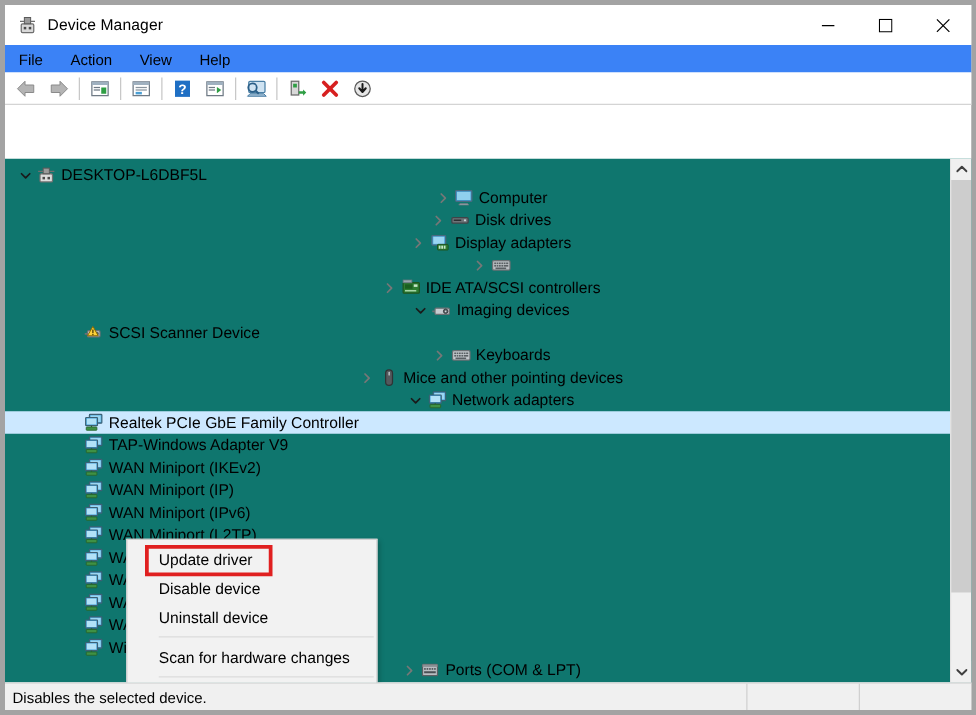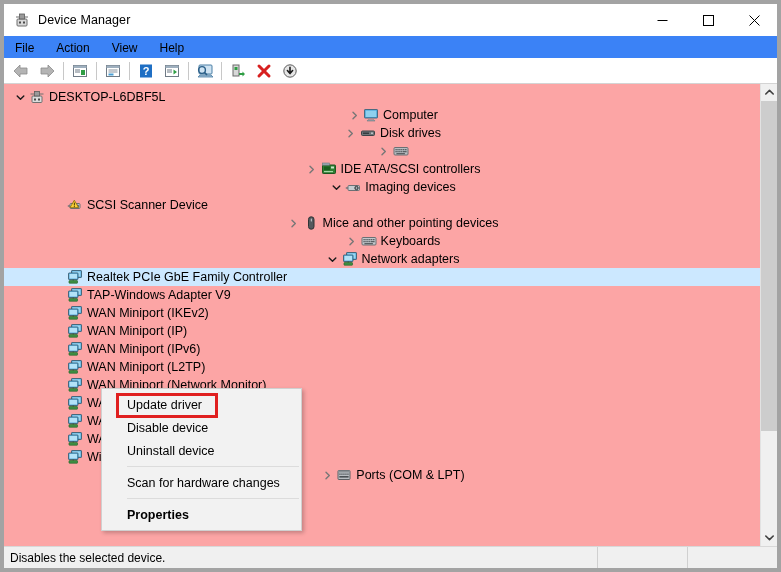--- a/index.html
+++ b/index.html
@@ -84,22 +84,23 @@
     width: 1px; height: 18px;
     background: #c8c8c8;
     margin: 0 3px;
     flex: 0 0 1px;
   }
   
   .content {
     flex: 1 1 auto;
     display: flex;
     position: relative;
-    background: #fca5a5;
+    background: #0f766e;
     overflow: hidden;
+    margin-top: 43px;
   }
   .tree {
     flex: 1 1 auto;
     position: relative;
     padding-top: 4px;
     overflow: hidden;
   }
   .row {
     height: 18px;
     display: flex;
@@ -393,20 +394,38 @@
           <span class="rowlabel">Disk drives</span>
         </div>
         <div class="row lvl1">
           <span class="chev ">
             <svg width="9" height="9" viewBox="0 0 9 9">
               <path fill="none" stroke="#777777" stroke-width="1.4" stroke-linecap="round" stroke-linejoin="round" d="M3 1.2 L6.3 4.5 L3 7.8"></path>
             </svg>
           </span>
           <span class="ticon">
             <svg width="16" height="16" viewBox="0 0 16 16">
+              <rect x="1.5" y="2.5" width="11" height="7.5" rx="0.6" fill="#3f9fd6" stroke="#4a6a80" stroke-width="1"></rect>
+              <rect x="2.6" y="3.4" width="8.8" height="5.7" fill="#9ad6f2"></rect>
+              <rect x="6" y="9.5" width="8.5" height="4.5" rx="0.5" fill="#2e7d32" stroke="#1e5620" stroke-width="0.8"></rect>
+              <rect x="7" y="10.5" width="1.4" height="2.5" fill="#c8e6c9"></rect>
+              <rect x="9" y="10.5" width="1.4" height="2.5" fill="#c8e6c9"></rect>
+              <rect x="11" y="10.5" width="1.4" height="2.5" fill="#c8e6c9"></rect>
+            </svg>
+          </span>
+          <span class="rowlabel">Display adapters</span>
+        </div>
+        <div class="row lvl1">
+          <span class="chev ">
+            <svg width="9" height="9" viewBox="0 0 9 9">
+              <path fill="none" stroke="#777777" stroke-width="1.4" stroke-linecap="round" stroke-linejoin="round" d="M3 1.2 L6.3 4.5 L3 7.8"></path>
+            </svg>
+          </span>
+          <span class="ticon">
+            <svg width="16" height="16" viewBox="0 0 16 16">
               <rect x="1" y="4.5" width="14" height="7.5" rx="1" fill="#b9bec2" stroke="#6a7074" stroke-width="1"></rect>
               <g fill="#5a6064">
                 <rect x="2.4" y="6" width="1.4" height="1.3"></rect>
                 <rect x="4.3" y="6" width="1.4" height="1.3"></rect>
                 <rect x="6.2" y="6" width="1.4" height="1.3"></rect>
                 <rect x="8.1" y="6" width="1.4" height="1.3"></rect>
                 <rect x="10" y="6" width="1.4" height="1.3"></rect>
                 <rect x="11.9" y="6" width="1.7" height="1.3"></rect>
                 <rect x="2.4" y="8" width="1.4" height="1.3"></rect>
                 <rect x="4.3" y="8" width="1.4" height="1.3"></rect>
@@ -466,54 +485,54 @@
           <span class="rowlabel">SCSI Scanner Device</span>
         </div>
         <div class="row lvl1">
           <span class="chev ">
             <svg width="9" height="9" viewBox="0 0 9 9">
               <path fill="none" stroke="#777777" stroke-width="1.4" stroke-linecap="round" stroke-linejoin="round" d="M3 1.2 L6.3 4.5 L3 7.8"></path>
             </svg>
           </span>
           <span class="ticon">
             <svg width="16" height="16" viewBox="0 0 16 16">
-              <rect x="5.5" y="1.8" width="5.5" height="12.4" rx="2.6" fill="#54595d" stroke="#2f3335" stroke-width="1"></rect>
-              <rect x="7.8" y="3.4" width="1" height="3" rx="0.5" fill="#cdd3d6"></rect>
-            </svg>
-          </span>
-          <span class="rowlabel">Mice and other pointing devices</span>
-        </div>
-        <div class="row lvl1">
-          <span class="chev ">
-            <svg width="9" height="9" viewBox="0 0 9 9">
-              <path fill="none" stroke="#777777" stroke-width="1.4" stroke-linecap="round" stroke-linejoin="round" d="M3 1.2 L6.3 4.5 L3 7.8"></path>
-            </svg>
-          </span>
-          <span class="ticon">
-            <svg width="16" height="16" viewBox="0 0 16 16">
               <rect x="1" y="4.5" width="14" height="7.5" rx="1" fill="#c3c8cc" stroke="#6a7074" stroke-width="1"></rect>
               <g fill="#5a6064">
                 <rect x="2.4" y="6" width="1.4" height="1.3"></rect>
                 <rect x="4.3" y="6" width="1.4" height="1.3"></rect>
                 <rect x="6.2" y="6" width="1.4" height="1.3"></rect>
                 <rect x="8.1" y="6" width="1.4" height="1.3"></rect>
                 <rect x="10" y="6" width="1.4" height="1.3"></rect>
                 <rect x="11.9" y="6" width="1.7" height="1.3"></rect>
                 <rect x="2.4" y="8" width="1.4" height="1.3"></rect>
                 <rect x="4.3" y="8" width="1.4" height="1.3"></rect>
                 <rect x="6.2" y="8" width="1.4" height="1.3"></rect>
                 <rect x="8.1" y="8" width="1.4" height="1.3"></rect>
                 <rect x="10" y="8" width="3.6" height="1.3"></rect>
                 <rect x="3.4" y="10" width="8.5" height="1.3"></rect>
               </g>
             </svg>
           </span>
           <span class="rowlabel">Keyboards</span>
         </div>
         <div class="row lvl1">
+          <span class="chev ">
+            <svg width="9" height="9" viewBox="0 0 9 9">
+              <path fill="none" stroke="#777777" stroke-width="1.4" stroke-linecap="round" stroke-linejoin="round" d="M3 1.2 L6.3 4.5 L3 7.8"></path>
+            </svg>
+          </span>
+          <span class="ticon">
+            <svg width="16" height="16" viewBox="0 0 16 16">
+              <rect x="5.5" y="1.8" width="5.5" height="12.4" rx="2.6" fill="#54595d" stroke="#2f3335" stroke-width="1"></rect>
+              <rect x="7.8" y="3.4" width="1" height="3" rx="0.5" fill="#cdd3d6"></rect>
+            </svg>
+          </span>
+          <span class="rowlabel">Mice and other pointing devices</span>
+        </div>
+        <div class="row lvl1">
           <span class="chev open">
             <svg width="9" height="9" viewBox="0 0 9 9">
               <path fill="none" stroke="#1a1a1a" stroke-width="1.4" stroke-linecap="round" stroke-linejoin="round" d="M1.2 3 L4.5 6.3 L7.8 3"></path>
             </svg>
           </span>
           <span class="ticon">
             <svg width="16" height="16" viewBox="0 0 16 16">
               <rect x="4.5" y="1.5" width="10" height="7" rx="0.6" fill="#3f9fd6" stroke="#3d6074" stroke-width="0.9"></rect>
               <rect x="5.4" y="2.3" width="8.2" height="5.3" fill="#9ad6f2"></rect>
               <rect x="1.5" y="4" width="9.5" height="6.5" rx="0.6" fill="#3f9fd6" stroke="#3d6074" stroke-width="0.9"></rect>

